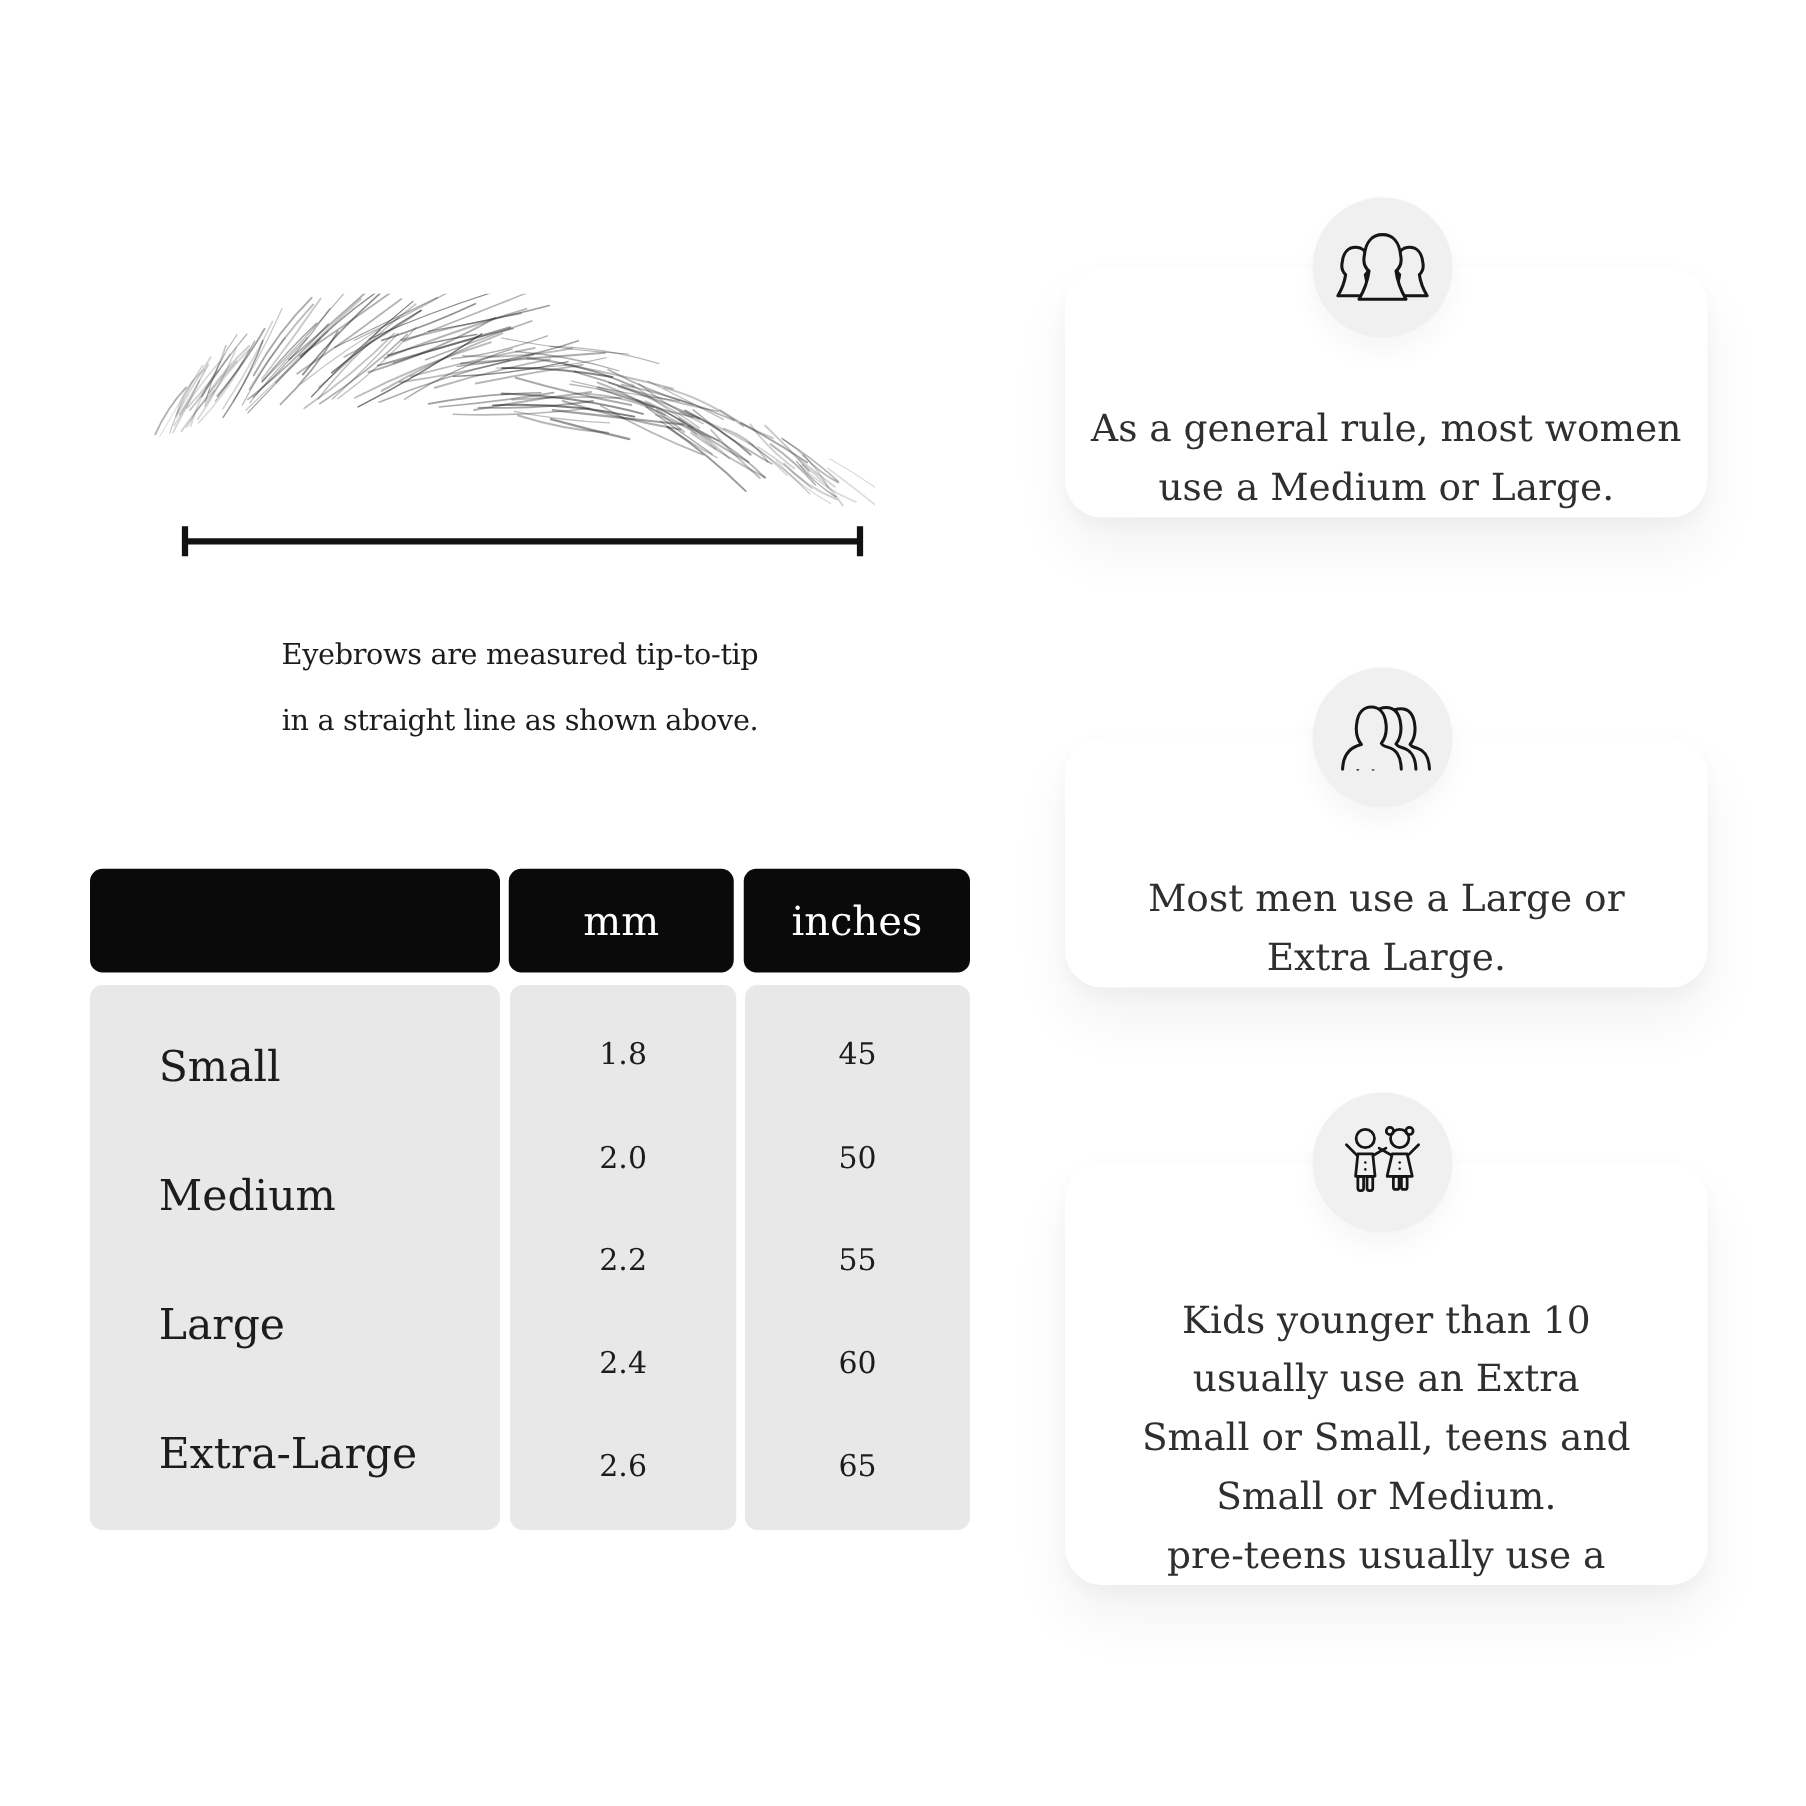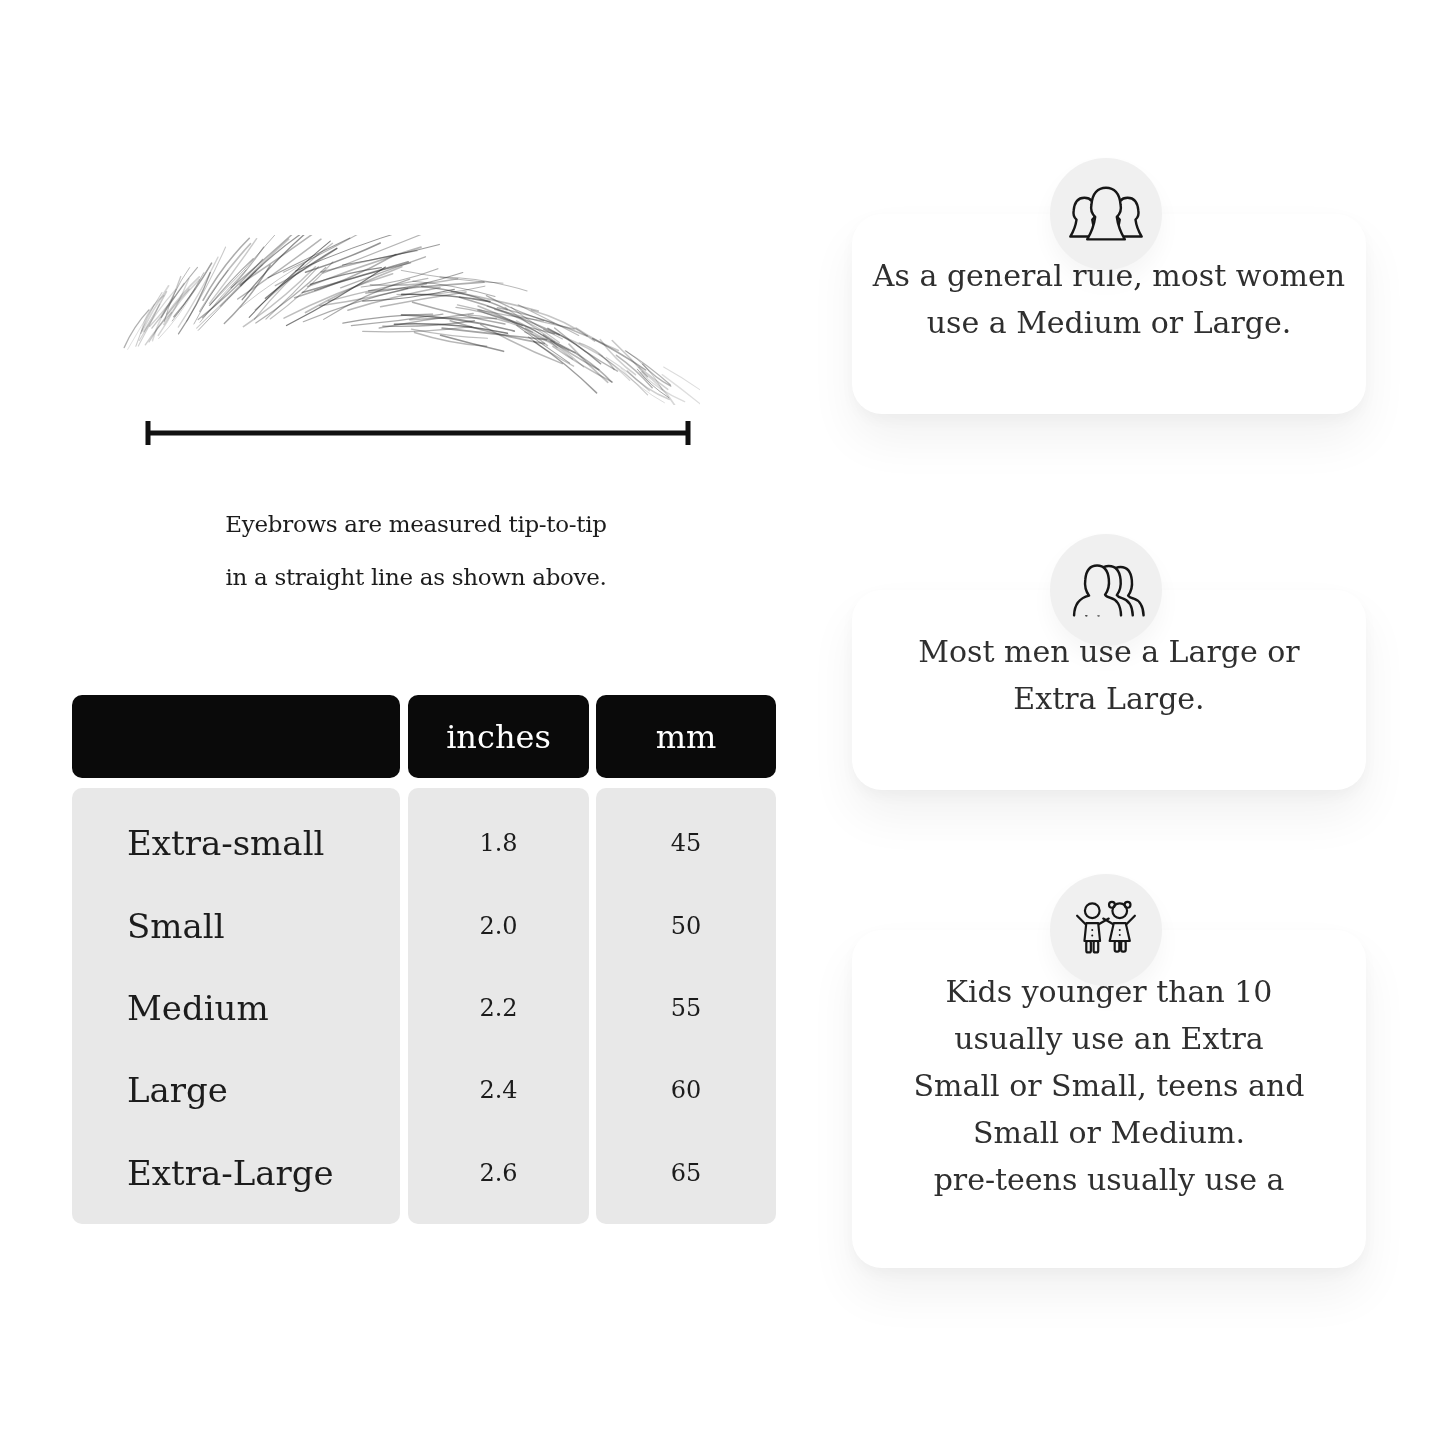--- a/index.html
+++ b/index.html
@@ -31,21 +31,21 @@
     background:var(--table-body-bg,#e8e8e8);border-radius:10px;
     display:flex;flex-direction:column;padding:14px 0 10px;box-sizing:border-box;
   }
   .t-col .cell{flex:1;display:flex;align-items:center;font-size:24px;color:#1c1c1c;}
   .t-col.labels .cell{justify-content:flex-start;padding-left:55px;font-size:34px;}
   .t-col.vals .cell{justify-content:center;}
   
   .card{
     position:absolute;left:852px;width:514px;background:var(--card-bg,#ffffff);
     border-radius:30px;box-sizing:border-box;padding-top:38px;
-    display:flex;flex-direction:column;align-items:center;justify-content:flex-start;
+    display:flex;flex-direction:column;align-items:center;justify-content:flex-end;
     box-shadow:0 26px 48px rgba(0,0,0,0.055),0 6px 14px rgba(0,0,0,0.03);
   }
   #card-women{top:214px;height:200px;}
   #card-men{top:590px;height:200px;}
   #card-kids{top:930px;height:338px;}
   .card .line{font-size:30px;line-height:47px;color:#2f2f2f;text-align:center;white-space:nowrap;}
   .icon-circle{
     position:absolute;top:-56px;left:198px;width:112px;height:112px;border-radius:50%;
     background:var(--icon-circle-bg,#f0f0f0);display:flex;align-items:center;justify-content:center;
     box-shadow:0 12px 22px rgba(0,0,0,0.04);z-index:2;
@@ -217,26 +217,25 @@
   </svg>
 
   <div class="caption">
     <div>Eyebrows are measured tip-to-tip</div>
     <div>in a straight line as shown above.</div>
   </div>
 
   <div class="size-table">
     <div class="t-head">
       <div class="cell c1"></div>
+      <div class="cell c3">mm</div>
       <div class="cell c2">inches</div>
-      <div class="cell c3">mm</div>
     </div>
     <div class="t-body">
       <div class="t-col labels c1">
-        <div class="cell">Extra-small</div>
         <div class="cell">Small</div>
         <div class="cell">Medium</div>
         <div class="cell">Large</div>
         <div class="cell">Extra-Large</div>
       </div>
       <div class="t-col vals c2">
         <div class="cell">1.8</div>
         <div class="cell">2.0</div>
         <div class="cell">2.2</div>
         <div class="cell">2.4</div>

